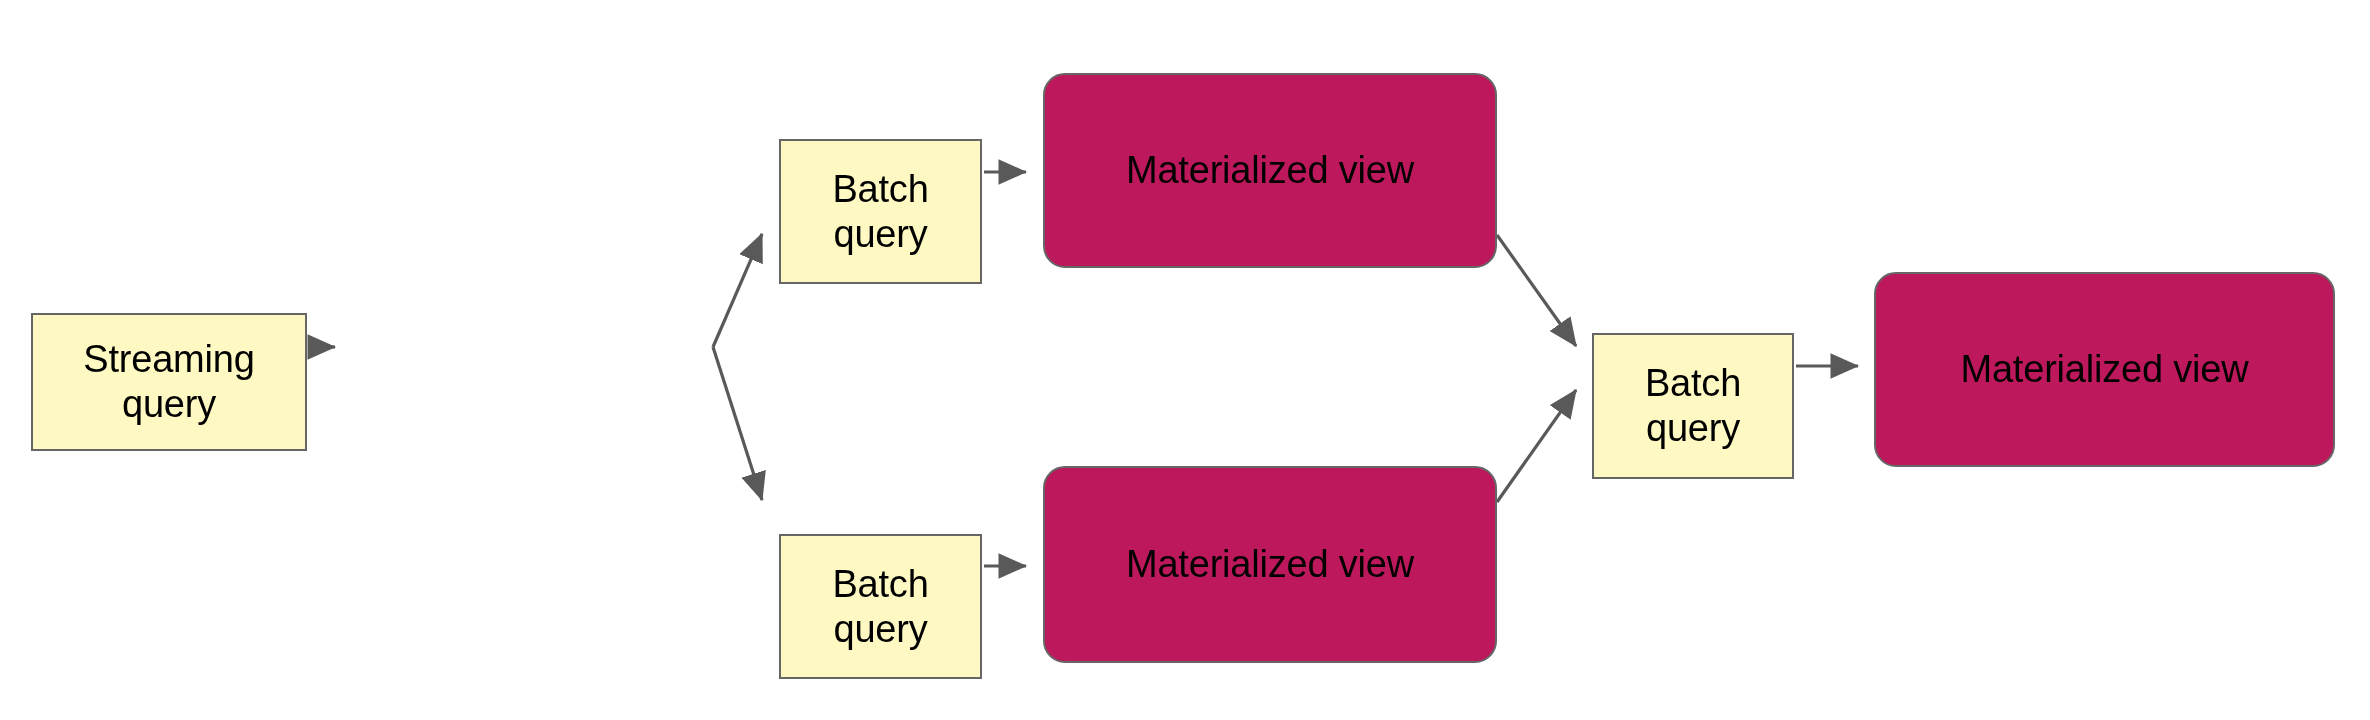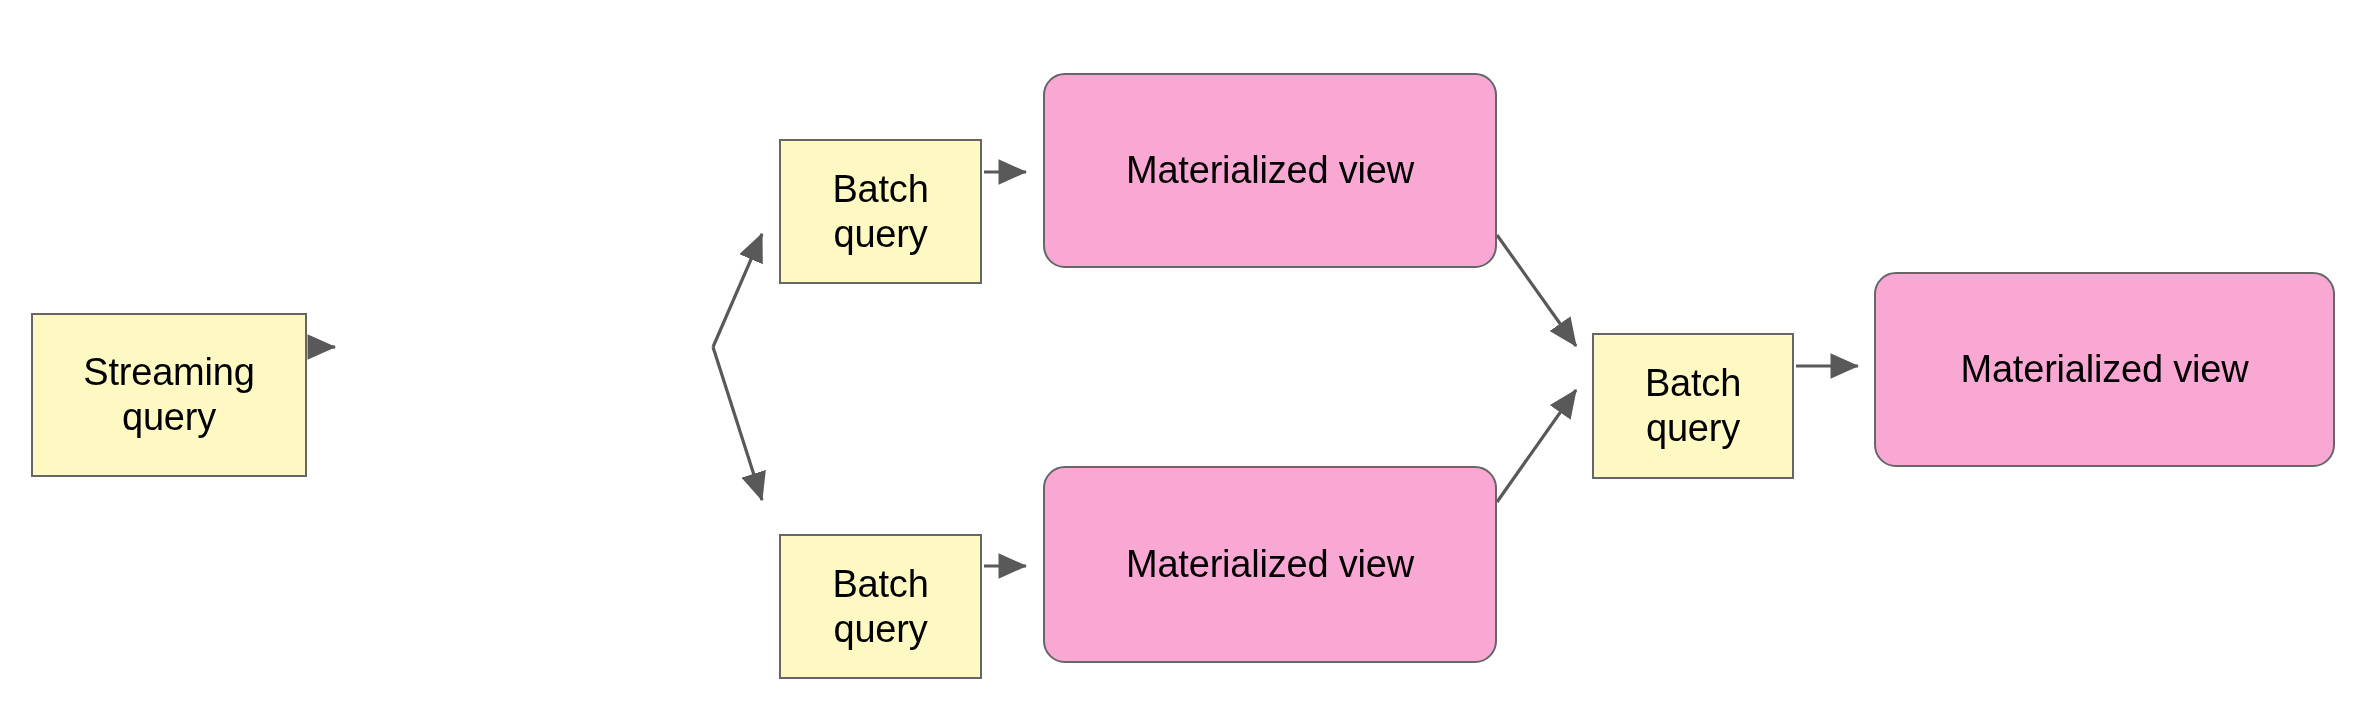--- a/index.html
+++ b/index.html
@@ -43,21 +43,21 @@
     border: 2px solid #666666;
     white-space: pre-line;
     z-index: 2;
   }
   .node.process {
     background: #fef9c3;
     border-radius: 0;
     margin-top: 40px;
   }
   .node.store {
-    background: #f9a8d4;
+    background: #be185d;
     border-radius: 22px;
   }
 </style>
 </head>
 <body>
 
 <div id="diagram">
 
   <svg id="edges" viewBox="0 0 2370 720" width="2370" height="720" xmlns="http://www.w3.org/2000/svg">
     <defs>
@@ -92,21 +92,21 @@
 
     <g>
       <path d="M1497,502 L1576,390" stroke="#595959" stroke-width="3.2" fill="none" marker-end="url(#arrowhead)"></path>
     </g>
 
     <g>
       <path d="M1796,366 L1858,366" stroke="#595959" stroke-width="3.2" fill="none" marker-end="url(#arrowhead)"></path>
     </g>
   </svg>
 
-  <div class="node process" style="left:31px; top:273px; width:276px; height:164px;align-items:center;">
+  <div class="node process" style="left:31px; top:273px; width:276px; height:138px;align-items:center;">
     <span>Streaming
 query</span>
   </div>
 
 
   <div class="node process" style="left:779px; top:99px; width:203px; height:145px;">
     <span>Batch
 query</span>
   </div>
 

